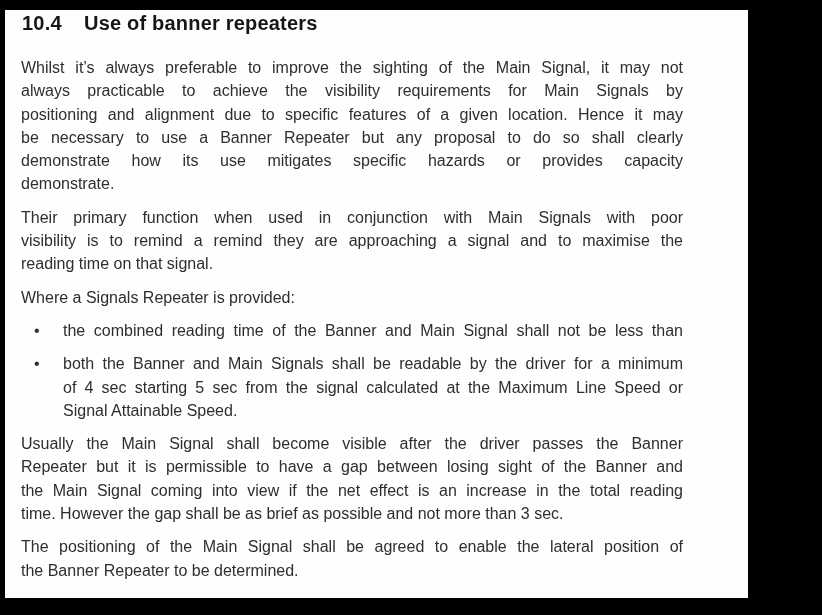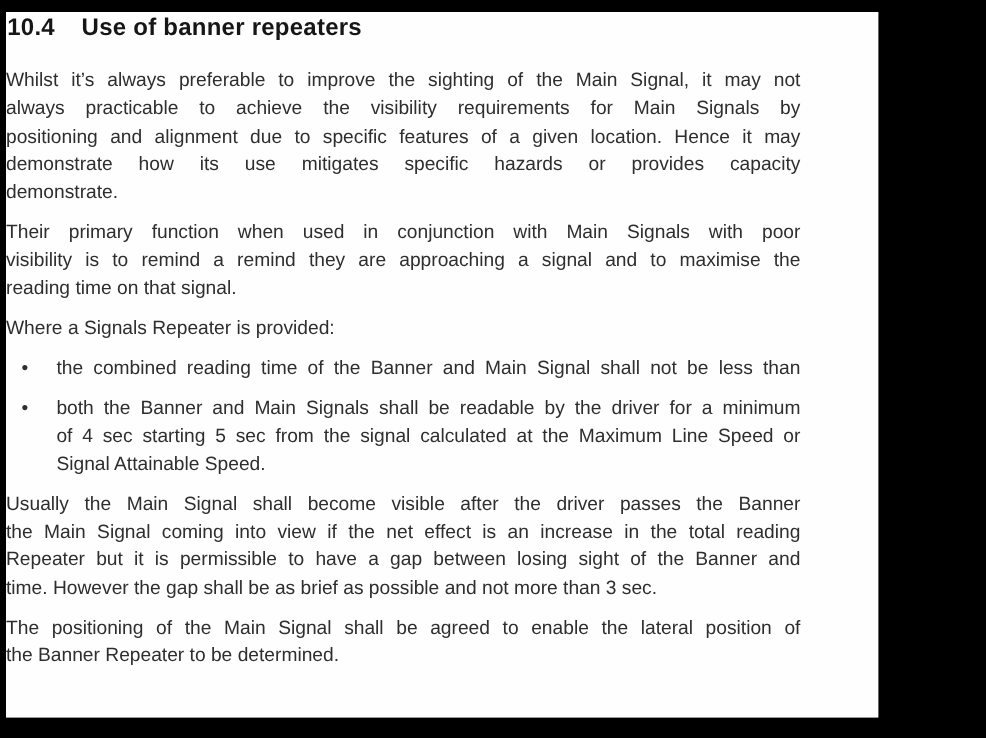--- a/index.html
+++ b/index.html
@@ -16,20 +16,21 @@
   }
   .page {
     position: absolute;
     left: 5px;
     top: 10px;
     width: 727px;
     height: 588px;
     background: var(--page-bg, #fefefe);
     color: var(--text-color, #2e2e2e);
     overflow: hidden;
+    padding-left: 16px;
   }
   .heading {
     display: flex;
     align-items: baseline;
     margin: 2px 0 21px 1px;
     font-size: 20px;
     line-height: 23px;
     font-weight: bold;
     color: var(--heading-color, #161616);
     letter-spacing: 0.2px;
@@ -75,20 +76,21 @@
   <div class="page">
     <div class="heading">
       <span class="num">10.4</span>
       <span class="title">Use of banner repeaters</span>
     </div>
     <div class="body">
         <div class="paragraph">
           <div class="line">Whilst it’s always preferable to improve the sighting of the Main Signal, it may not</div>
           <div class="line">always practicable to achieve the visibility requirements for Main Signals by</div>
           <div class="line">positioning and alignment due to specific features of a given location. Hence it may</div>
+          <div class="line">be necessary to use a Banner Repeater but any proposal to do so shall clearly</div>
           <div class="line">demonstrate how its use mitigates specific hazards or provides capacity</div>
           <div class="line last">demonstrate.</div>
         </div>
         <div class="paragraph">
           <div class="line">Their primary function when used in conjunction with Main Signals with poor</div>
           <div class="line">visibility is to remind a remind they are approaching a signal and to maximise the</div>
           <div class="line last">reading time on that signal.</div>
         </div>
         <div class="paragraph">
           <div class="line last">Where a Signals Repeater is provided:</div>
@@ -102,22 +104,22 @@
         <div class="bullet-item">
           <span class="bullet-marker">•</span>
           <div class="bullet-text">
             <div class="line">both the Banner and Main Signals shall be readable by the driver for a minimum</div>
             <div class="line">of 4 sec starting 5 sec from the signal calculated at the Maximum Line Speed or</div>
             <div class="line last">Signal Attainable Speed.</div>
           </div>
         </div>
         <div class="paragraph">
           <div class="line">Usually the Main Signal shall become visible after the driver passes the Banner</div>
+          <div class="line">Repeater but it is permissible to have a gap between losing sight of the Banner and</div>
           <div class="line">the Main Signal coming into view if the net effect is an increase in the total reading</div>
-          <div class="line">Repeater but it is permissible to have a gap between losing sight of the Banner and</div>
           <div class="line last">time. However the gap shall be as brief as possible and not more than 3 sec.</div>
         </div>
         <div class="paragraph">
           <div class="line">The positioning of the Main Signal shall be agreed to enable the lateral position of</div>
           <div class="line last">the Banner Repeater to be determined.</div>
         </div>
       </div>
   </div>
 </div>
 

